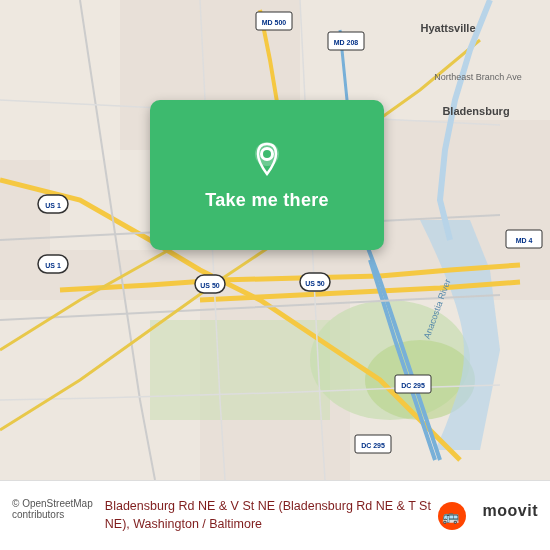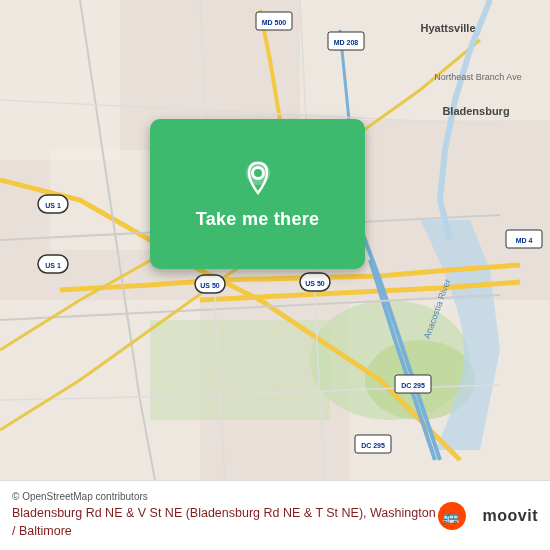--- a/index.html
+++ b/index.html
@@ -24,31 +24,30 @@
       position: absolute;
       top: 0; left: 0;
       width: 100%; height: 100%;
     }
 
     
     #location-card {
       position: absolute;
       top: 100px;
       left: 150px;
-      width: 215px;
+      width: 234px;
       height: 150px;
       background-color: #3dba6e;
       border-radius: 10px;
       display: flex;
       flex-direction: column;
       align-items: center;
       justify-content: center;
       cursor: pointer;
       box-shadow: 0 4px 12px rgba(0,0,0,0.3);
-      margin-top: 19px;
     }
 
     #location-pin {
       width: 38px;
       height: 38px;
       margin-bottom: 12px;
     }
 
     #take-me-there-btn {
       color: white;
@@ -68,39 +67,38 @@
       display: flex;
       align-items: center;
       padding: 0 12px;
       border-top: 1px solid #ddd;
       position: relative;
     }
 
     #info-text-block {
       flex: 1;
       display: flex;
-      flex-direction: column;
+      flex-direction: row;
       justify-content: center;
     }
 
     #osm-credit {
       font-size: 10px;
       color: #555;
       margin-bottom: 3px;
     }
 
     #address-line {
       font-size: 12.5px;
       color: #7f1d1d;
       line-height: 1.4;
     }
 
     #moovit-logo {
       display: flex;
-      align-items: center;
       gap: 17px;
       flex-shrink: 0;
     }
 
     #moovit-icon {
       width: 28px;
       height: 28px;
       background-color: #ff4500;
       border-radius: 50%;
       display: flex;

